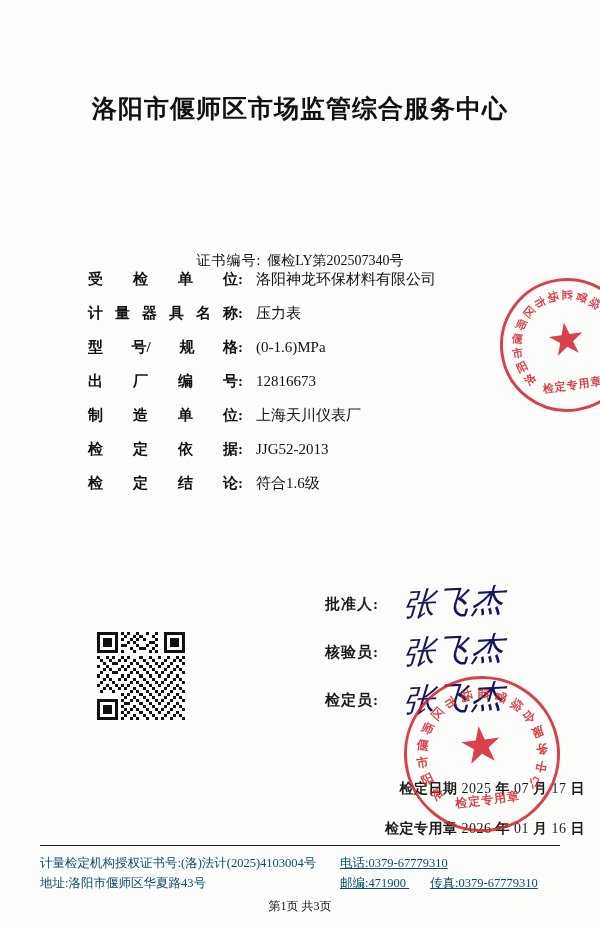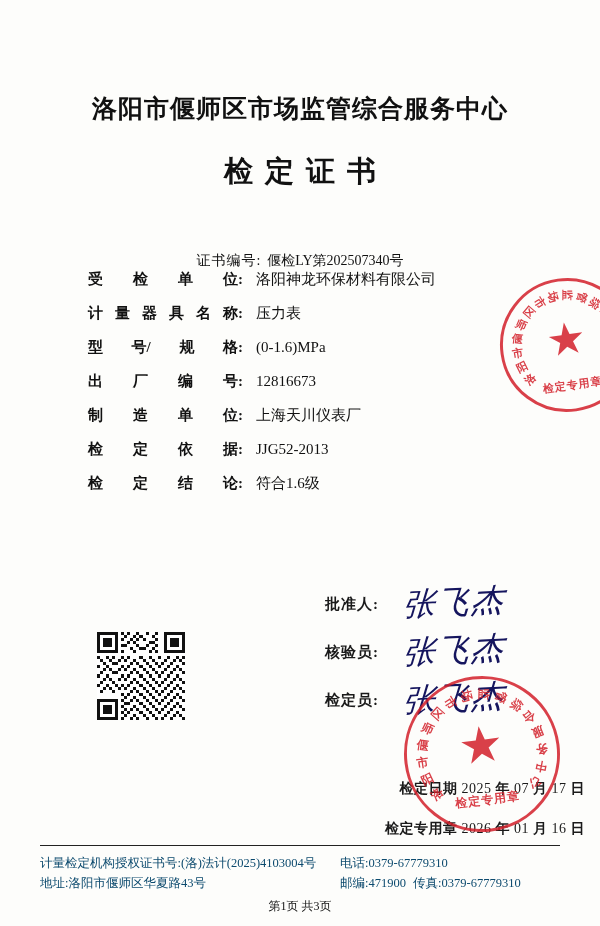--- a/index.html
+++ b/index.html
@@ -164,35 +164,34 @@
   .footer{
     position:absolute;left:40px;top:853px;width:520px;
     font-size:12.5px;
     color:#0c4a6e;
     line-height:20px;
   }
   .footer-line{
     display:flex;
   }
   .footer-left{flex:0 0 300px;}
-  .footer-right{flex:1;}
+  .footer-right{flex:1;text-decoration:underline;}
   .page-no{
     position:absolute;left:0;top:898px;width:600px;
     text-align:center;
     font-size:12px;
     color:#111;
   }
 </style>
 </head>
 <body>
 
 <div class="page">
 
   <div class="org-title">洛阳市偃师区市场监管综合服务中心</div>
-  <div class="doc-title">检定证书</div>
 
   <div class="cert-no">
     <span class="lbl">证书编号:</span><span class="val">偃检LY第202507340号</span>
   </div>
 
   <div class="fields">
 
     <div class="field-row">
       <div class="field-label">
           <span>受</span>
@@ -592,20 +591,20 @@
 
   <div class="footer">
     <div class="footer-line">
       <div class="footer-left">计量检定机构授权证书号:(洛)法计(2025)4103004号</div>
       <div class="footer-right">电话:0379-67779310</div>
     </div>
     <div class="footer-line">
       <div class="footer-left">地址:洛阳市偃师区华夏路43号</div>
       <div class="footer-right">
         <span>邮编:471900</span>
-        <span style="margin-left:4px">传真:0379-67779310</span>
+        <span style="margin-left:21px">传真:0379-67779310</span>
       </div>
     </div>
   </div>
 
   <div class="page-no">第1页 共3页</div>
 
 </div>
 
 </body></html>

